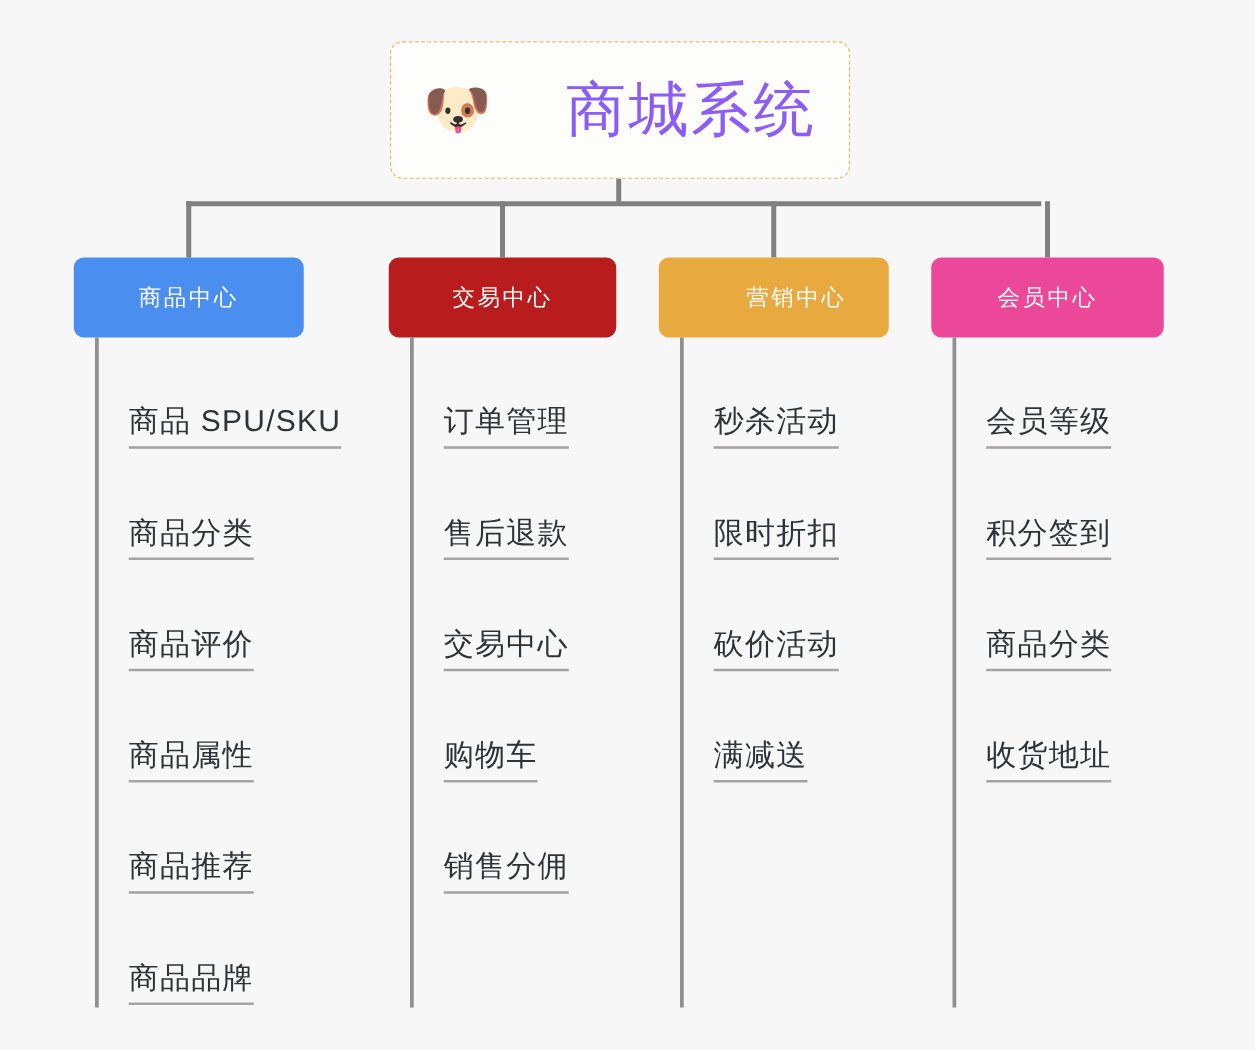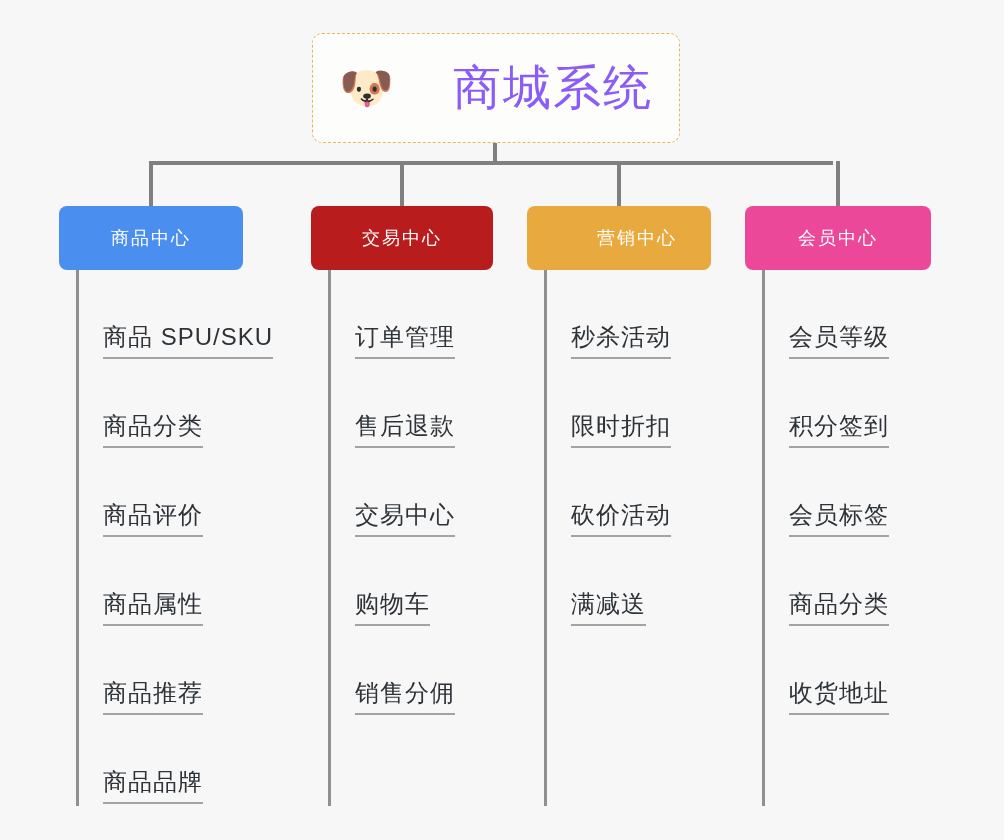--- a/index.html
+++ b/index.html
@@ -173,23 +173,20 @@
         </div>
         <div class="spine" style="height: 536px;"></div>
         <div class="leaf-list">
           <div class="leaf">
             <div class="leaf-inner"><span class="leaf-label">会员等级</span></div>
           </div>
           <div class="leaf">
             <div class="leaf-inner"><span class="leaf-label">积分签到</span></div>
           </div>
           <div class="leaf">
-            <div class="leaf-inner"><span class="leaf-label">会员标签</span></div>
-          </div>
-          <div class="leaf">
             <div class="leaf-inner"><span class="leaf-label">商品分类</span></div>
           </div>
           <div class="leaf">
             <div class="leaf-inner"><span class="leaf-label">收货地址</span></div>
           </div>
         </div>
       </div>
     </div>
 
 </div>

